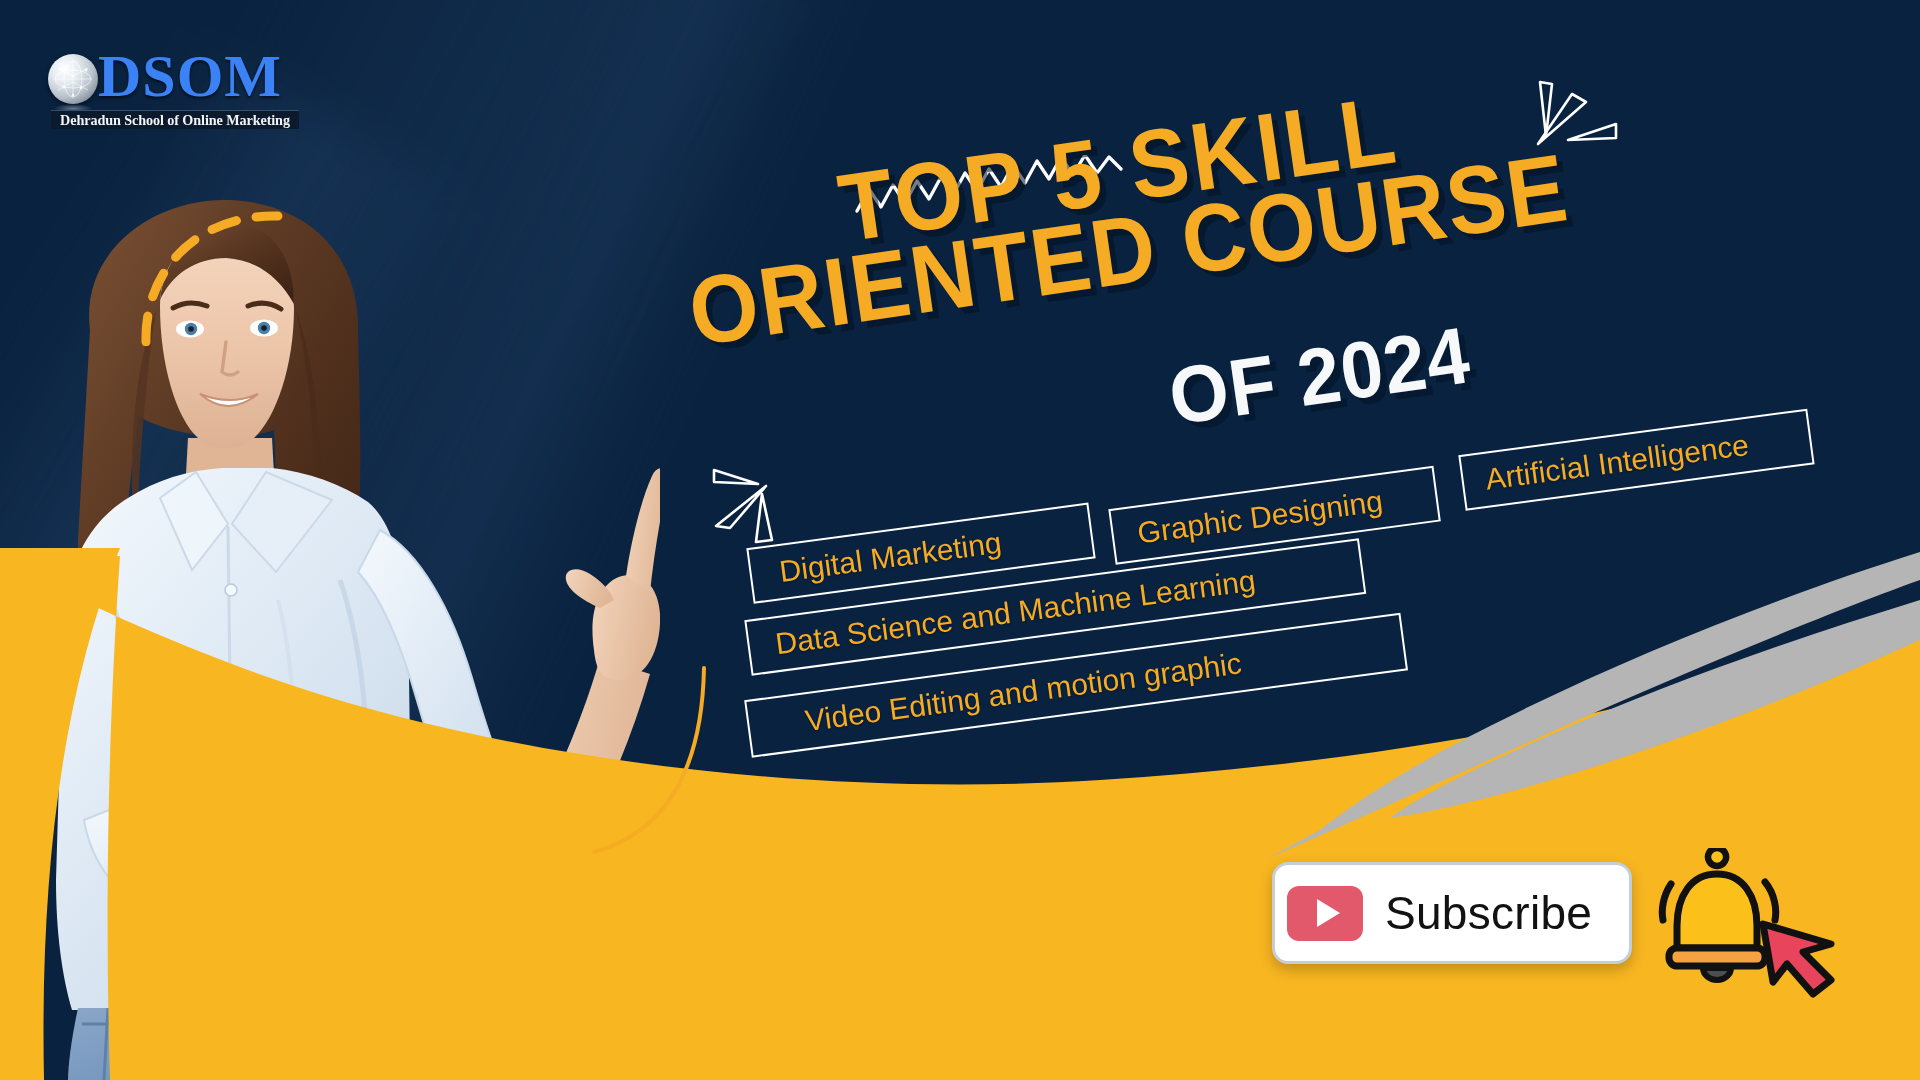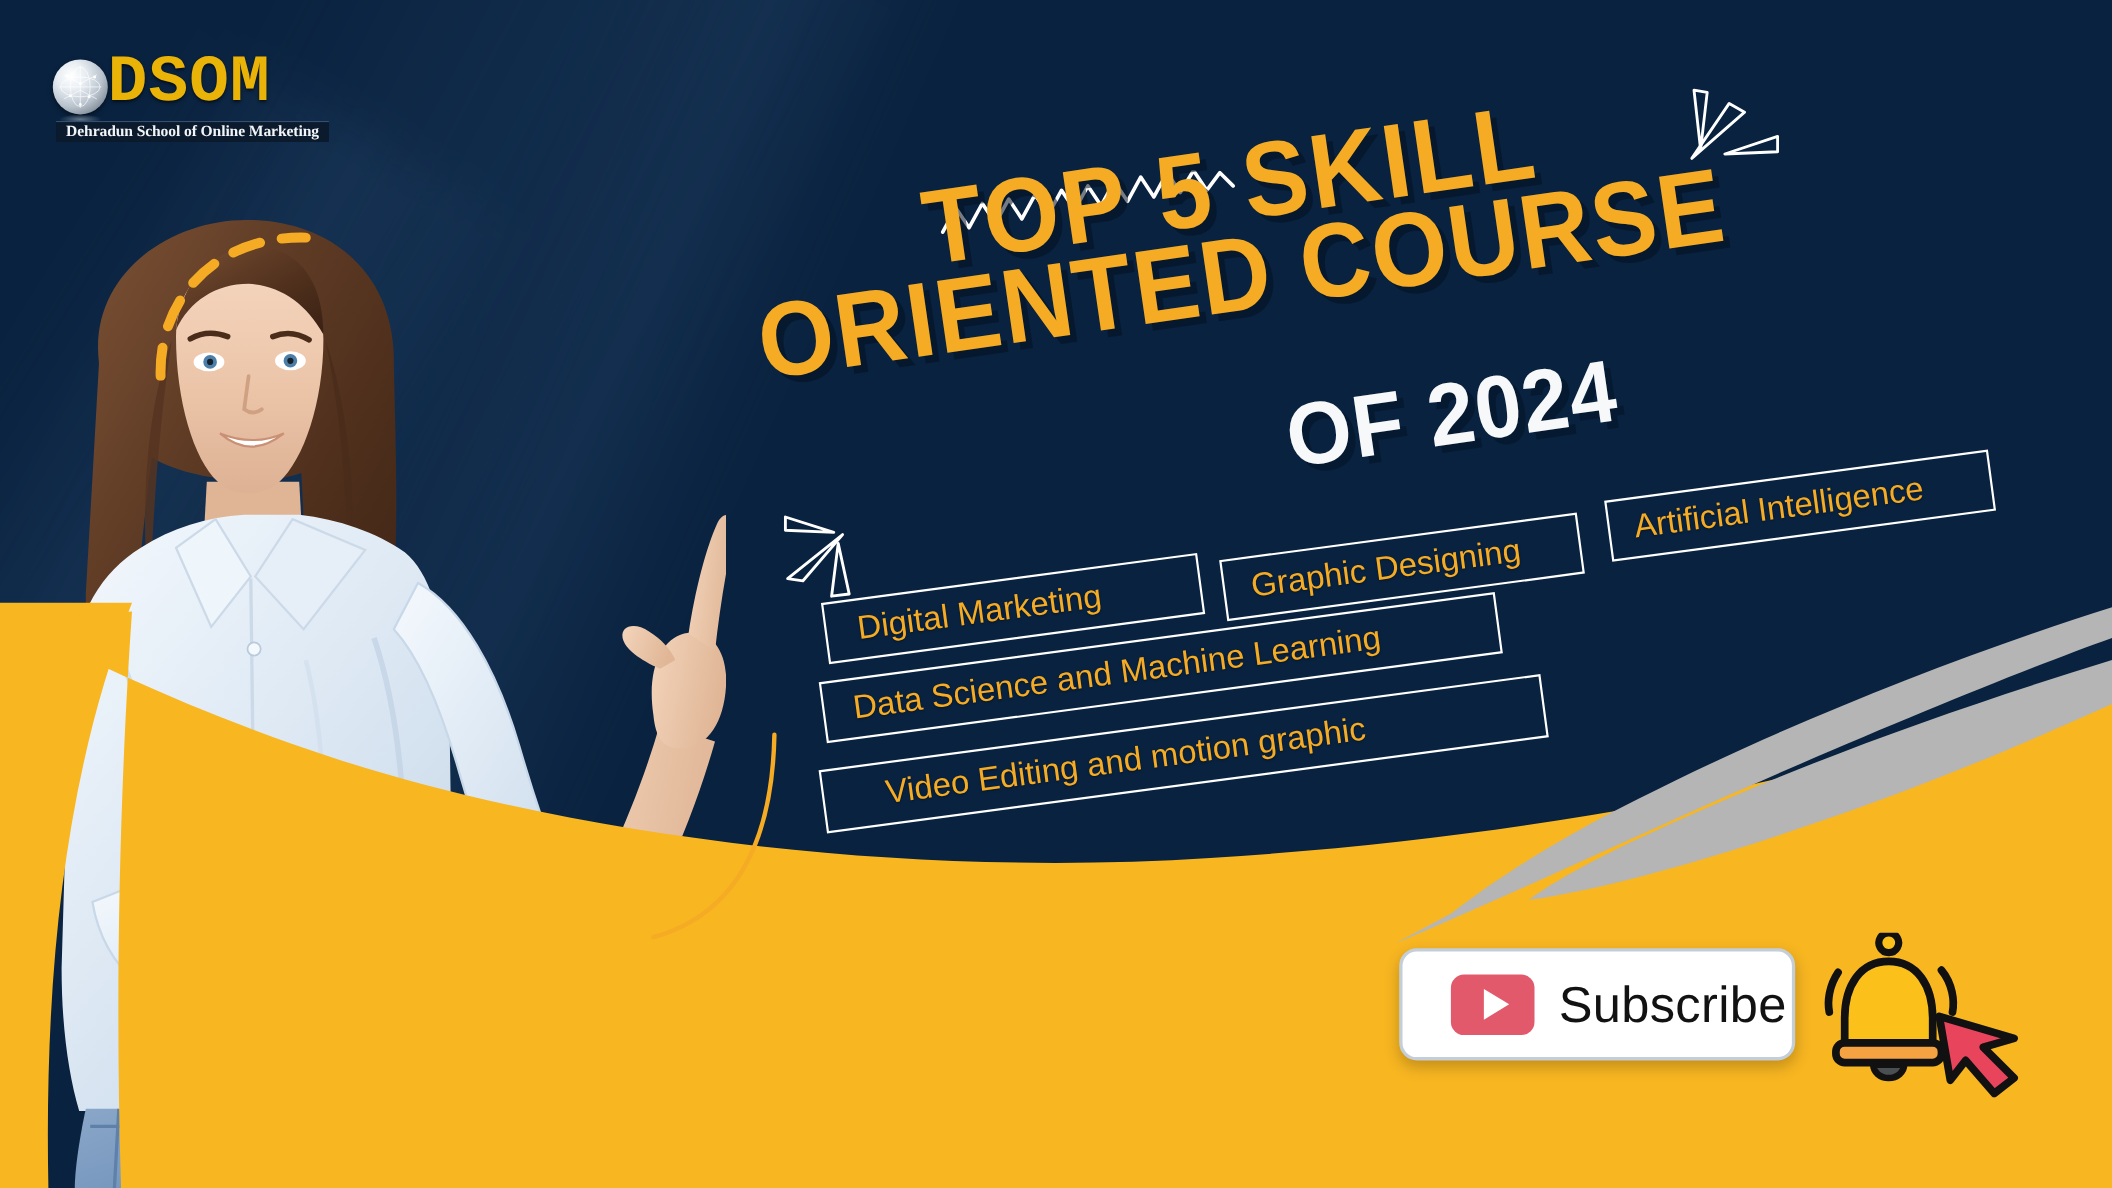--- a/index.html
+++ b/index.html
@@ -33,22 +33,22 @@
     background:radial-gradient(circle at 34% 30%, #ffffff 0%, #e9eef3 26%, #b9c3cd 58%, #7e8a96 82%, #5a6672 100%);
     box-shadow:0 2px 5px rgba(0,0,0,.5);
   }
   #logo .globe svg { position:absolute; left:0; top:0; }
   #logo .globe-shadow {
     position:absolute; left:8px; top:56px; width:38px; height:9px; border-radius:50%;
     background:radial-gradient(ellipse at center, rgba(170,185,200,.55) 0%, rgba(170,185,200,0) 72%);
   }
   #logo .wordmark {
     position:absolute; left:52px; top:-2px;
-    font-family:Liberation Mono, monospace; font-weight:700; font-size:60px; letter-spacing:1px;
-    color:#eab308; text-shadow:0 2px 3px rgba(0,0,0,.6); line-height:1;
+    font-family:Liberation Serif, serif; font-weight:700; font-size:60px; letter-spacing:1px;
+    color:#3b82f6; text-shadow:0 2px 3px rgba(0,0,0,.6); line-height:1;
   }
   #logo .tagline {
     position:absolute; left:5px; top:62px; width:248px; height:19px;
     background:#0b1a2c; border-top:1px solid #35506e;
     font-family:"Liberation Serif", serif; font-weight:700; font-size:14.2px;
     color:#f2f5f8; text-align:center; line-height:19px; white-space:nowrap;
     letter-spacing:-.1px;
   }
 
   
@@ -94,21 +94,21 @@
 
   
   #arc-head { position:absolute; left:132px; top:196px; }
   
   #arc-hand { position:absolute; left:580px; top:660px; }
 
   
   #subscribe {
     position:absolute; left:1272px; top:862px; width:360px; height:102px;
     background:#ffffff; border:3px solid #c3ced9; border-radius:16px;
-    display:flex; align-items:center; gap:22px; padding-left:44px;
+    display:flex; align-items:center; gap:22px; padding-left:12px;
     box-shadow:0 6px 14px rgba(0,0,0,.22);
   }
   #subscribe .yt {
     width:76px; height:55px; border-radius:12px; background:#e2596b;
     display:flex; align-items:center; justify-content:center; flex:0 0 auto;
   }
   #subscribe .yt .tri {
     width:0; height:0; border-left:23px solid #ffffff;
     border-top:14px solid transparent; border-bottom:14px solid transparent;
     margin-left:6px;

